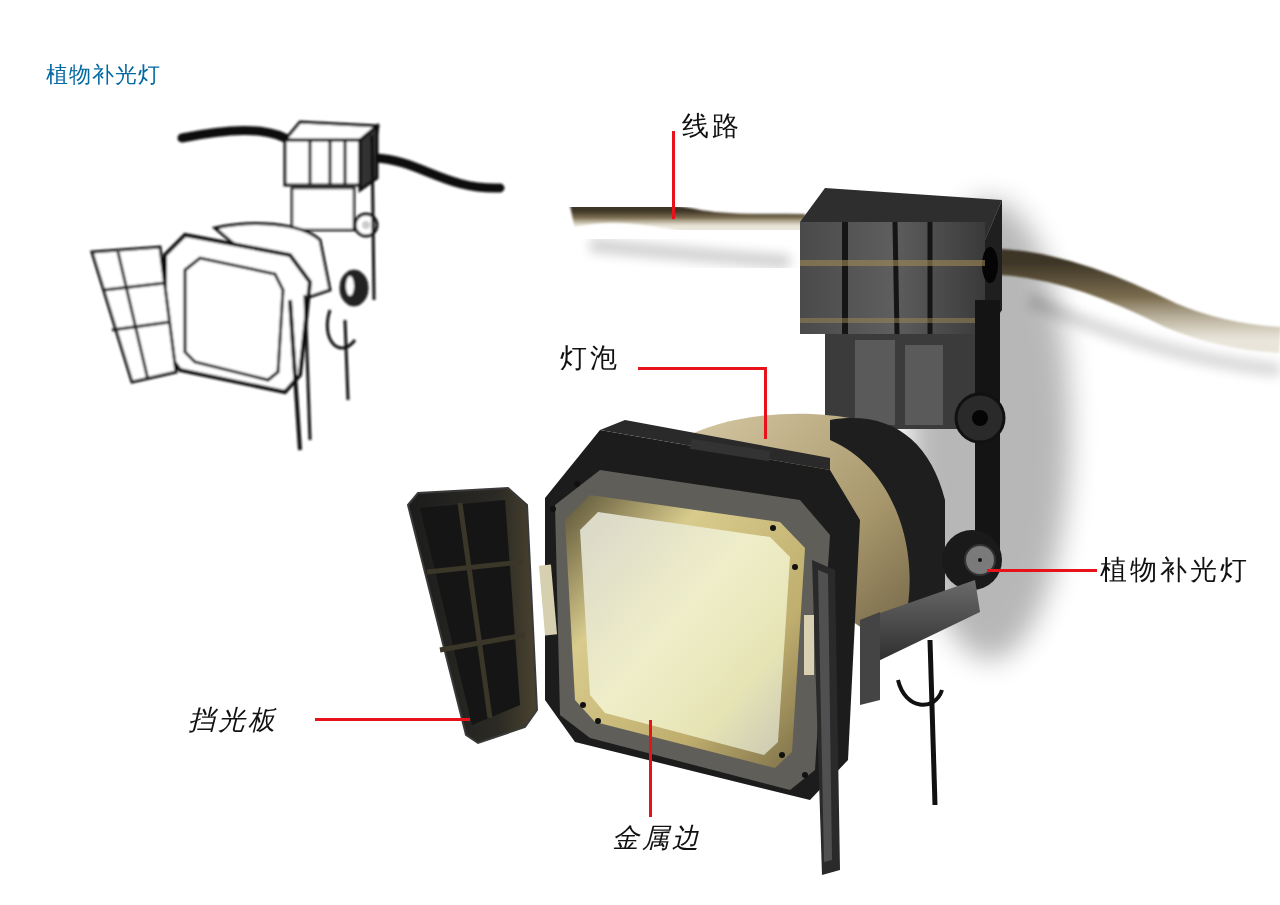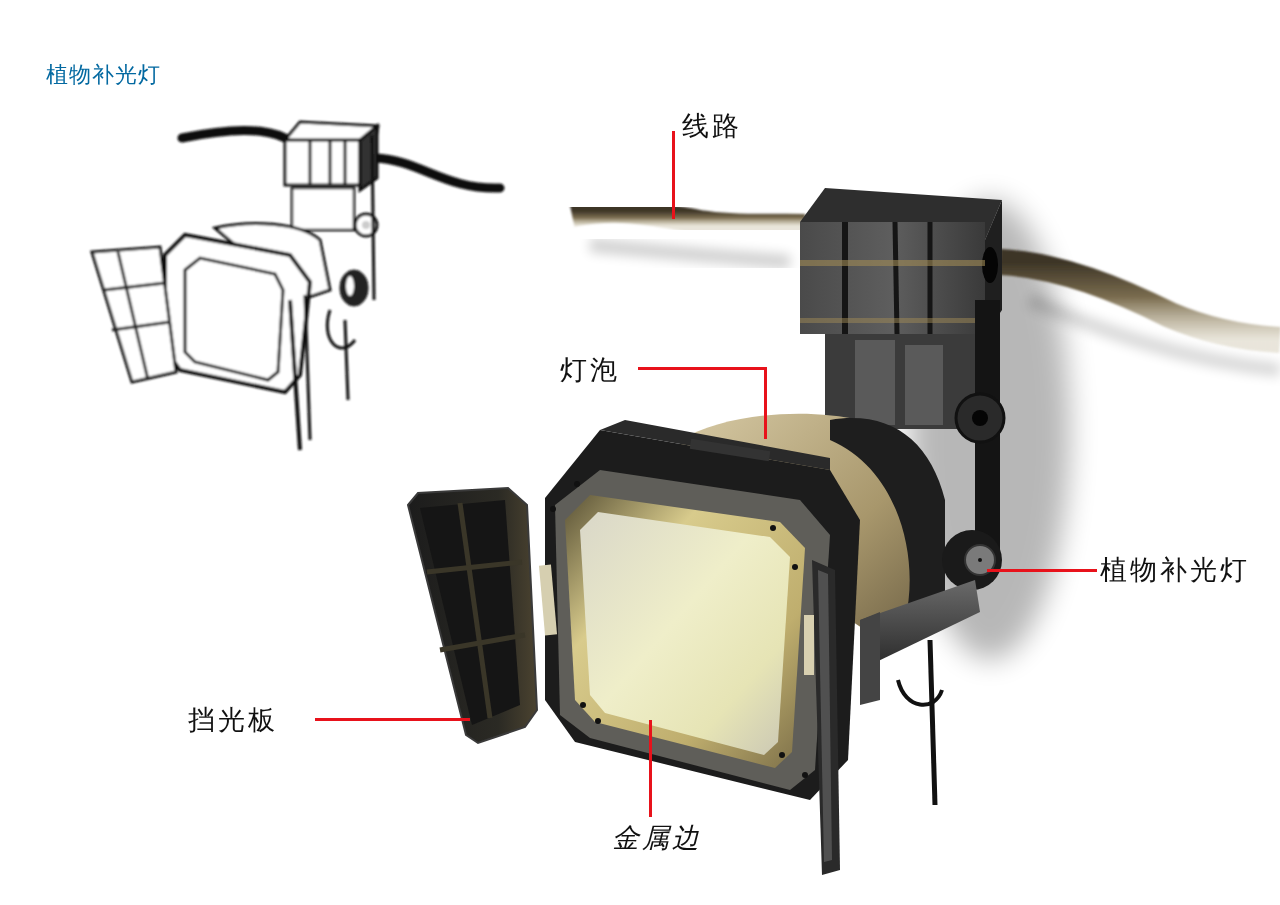--- a/index.html
+++ b/index.html
@@ -170,24 +170,24 @@
     <line x1="427" y1="572" x2="522" y2="562" stroke="#3a3628" stroke-width="5"></line>
     <line x1="440" y1="650" x2="525" y2="635" stroke="#3a3628" stroke-width="5"></line>
 
     <rect x="542" y="565" width="12" height="70" fill="#d6cfb0" transform="rotate(-5 548 600)"></rect>
   </g>
 </svg>
 
 <div class="label" style="left:682px; top:96px;margin-top:12px;">线路</div>
 <div class="leader" style="left:672px; top:131px; width:3px; height:88px;"></div>
 
-<div class="label" style="left:560px; top:352px;">灯泡</div>
+<div class="label" style="left:560px; top:340px;">灯泡</div>
 <div class="leader" style="left:638px; top:367px; width:128px; height:3px;"></div>
 <div class="leader" style="left:764px; top:367px; width:3px; height:72px;"></div>
 
 <div class="leader" style="left:987px; top:569px; width:110px; height:3px;"></div>
 <div class="label" style="left:1100px; top:552px;">植物补光灯</div>
 
-<div class="label" style="left:188px; top:702px;">挡光板</div>
+<div class="label" style="left:188px; top:702px;font-style:italic;">挡光板</div>
 <div class="leader" style="left:315px; top:718px; width:155px; height:3px;"></div>
 
 <div class="leader" style="left:649px; top:720px; width:3px; height:97px;"></div>
 <div class="label" style="left:612px; top:820px;font-style:italic;">金属边</div>
 
 </body></html>

